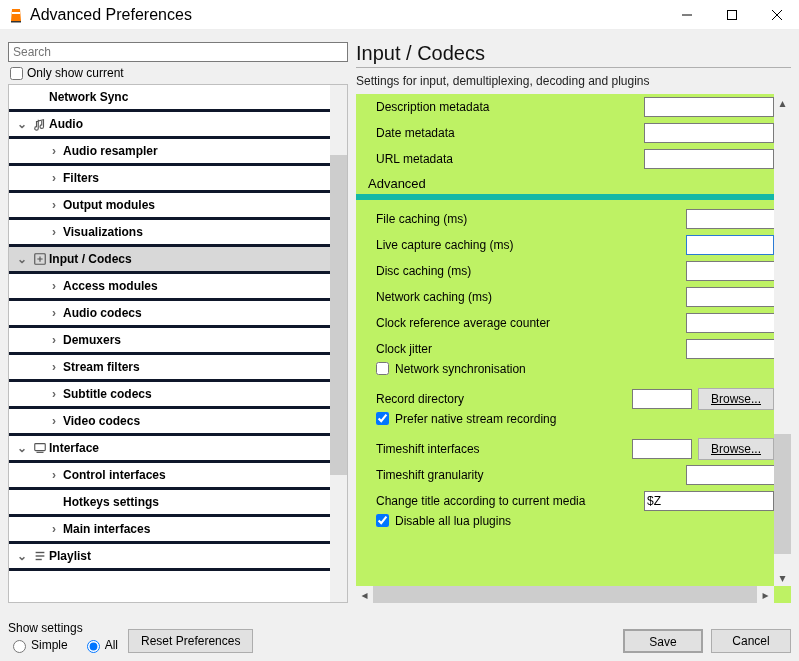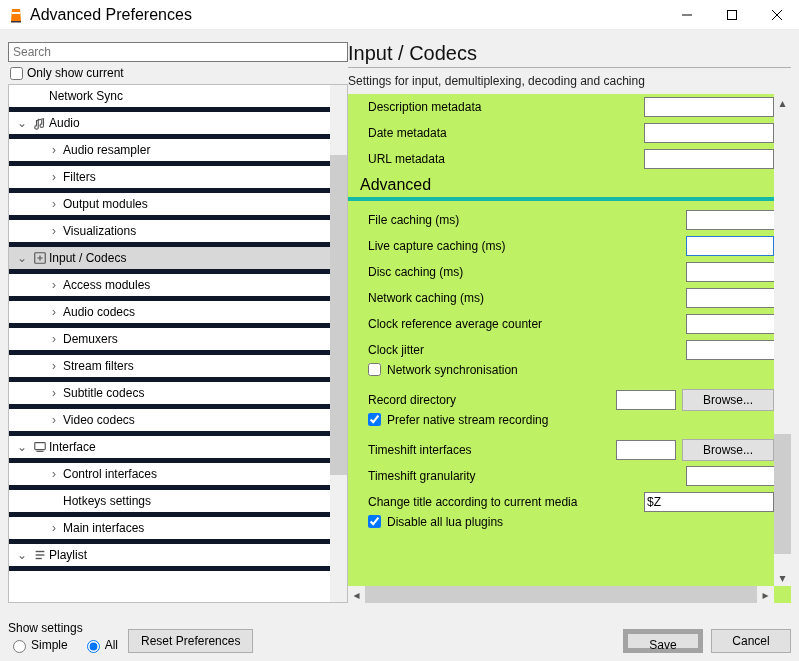--- a/index.html
+++ b/index.html
@@ -10,31 +10,31 @@
   .titlebar { height:30px; display:flex; align-items:center; padding:0 0 0 8px; background:#fff; border-bottom:1px solid #eee;}
   .titlebar .icon { width:16px; height:16px; margin-right:6px; }
   .titlebar .title { flex:1; font-size:16px; }
   .winbtns { display:flex; }
   .winbtn { width:45px; height:30px; display:flex; align-items:center; justify-content:center; }
   .winbtn svg { width:10px; height:10px; stroke:#000; stroke-width:1; fill:none; }
 
   .client { position:absolute; top:30px; bottom:0; left:0; right:0; background:#f0f0f0; padding:12px 8px 8px 8px; display:flex; flex-direction:column; }
 
   
-  .top-area { display:flex; flex:1; min-height:0; }
+  .top-area { display:flex; flex:1; min-height:0; gap:8px; }
 
   .left-panel { width:340px; display:flex; flex-direction:column; }
   .search { height:20px; border:1px solid #7a7a7a; background:#fff; padding:1px 4px; font-size:12px; color:#888; }
   .onlycurrent { display:flex; align-items:center; gap:4px; height:22px; padding:2px 0 2px 2px; }
   .onlycurrent input { margin:0; }
   .tree-wrap { flex:1; border:1px solid #bfbfbf; background:#fff; position:relative; overflow:hidden; }
   .tree-scroll { position:absolute; top:0; right:17px; bottom:0; left:0; overflow:hidden; }
   .tree-scrollbar { position:absolute; top:0; right:0; bottom:0; width:17px; background:#f0f0f0; }
   .tree-thumb { position:absolute; left:0; width:17px; background:#cdcdcd; }
-  .tree-row { height:27px; display:flex; align-items:center; border-bottom:5px solid #0f172a; padding-left:4px; white-space:nowrap; }
+  .tree-row { height:27px; display:flex; align-items:center; border-bottom:3px solid #0f172a; padding-left:4px; white-space:nowrap;font-weight:bold; }
   .tree-row.selected { background:#d8d8d8; }
   .tw { width:18px; display:inline-flex; justify-content:center; color:#666; }
   .caticon { width:18px; display:inline-flex; justify-content:center; }
   .caticon svg { width:14px; height:14px; fill:#555; }
   .indent2 { padding-left:36px; }
 
   .right-panel { flex:1; display:flex; flex-direction:column; min-width:0; }
   .rp-title { font-size:20px; font-weight:400; color:#111; padding-bottom:2px; }
   .rp-hr { height:1px; background:#b0b0b0; margin-bottom:6px; }
   .rp-sub { font-size:12px; color:#222; margin-bottom:6px; }
@@ -51,33 +51,33 @@
 
   .form-row { display:flex; align-items:center; height:26px; padding-left:20px; }
   .form-row .label { flex:1; }
   .text-in { width:130px; height:20px; border:1px solid #7a7a7a; background:#fff; padding:0 2px; }
   .text-in.narrow { width:60px; }
   .spin { display:flex; width:88px; height:20px; }
   .spin.focus { outline:1px solid #2a7ad4; outline-offset:-1px; }
   .spin input { flex:1; text-align:right; border:1px solid #7a7a7a; border-right:none; padding:0 2px; font-size:12px; height:20px; }
   .sel { width:88px; height:20px; border:1px solid #7a7a7a; background:#eaeaea; display:flex; align-items:center; padding:0 2px; }
   .sel .selcaret { margin-left:auto; font-size:8px; }
-  .browse-btn { width:92px; height:22px; border:1px solid #adadad; background:#e1e1e1; margin-left:6px; text-align:center; line-height:20px; }
+  .browse-btn { width:76px; height:22px; border:1px solid #adadad; background:#e1e1e1; margin-left:6px; text-align:center; line-height:20px;text-decoration:underline; }
   .check-row { display:flex; height:24px; padding-left:20px; gap:6px; }
   .check-row input { margin:0; width:13px; height:13px; }
 
-  .section-header { border-bottom:4px solid #14b8a6; margin:4px 0 6px 0; padding:0 0 3px 12px; font-size:16px; }
+  .section-header { border-bottom:6px solid #14b8a6; margin:4px 0 6px 0; padding:0 0 3px 12px; font-size:13px; }
 
   
   .bottom { display:flex; align-items:flex-end; padding:10px 0 0 0; height:50px; }
   .showset { display:flex; flex-direction:column; gap:2px; margin-right:10px; }
   .radios { display:flex; gap:14px; align-items:center; }
   .radios label { display:flex; align-items:center; gap:2px; }
   .btn { height:24px; border:1px solid #adadad; background:#e1e1e1; padding:0 12px; line-height:22px; text-align:center; }
-  .btn.primary { border:5px solid #a3a3a3; }
+  .btn.primary { border:2px solid #a3a3a3; }
   .bottom-right { margin-left:auto; display:flex; gap:8px; }
 </style>
 </head>
 <body>
 
 <div class="titlebar">
   <span class="icon">
     <svg viewBox="0 0 16 16">
         <polygon points="4,2 12,2 13,14 3,14" fill="#ff7d00"></polygon>
         <rect x="3" y="14" width="10" height="1.5" fill="#333"></rect>
@@ -220,21 +220,21 @@
         </div>
         <div class="tree-scrollbar">
           <div class="tree-thumb" style="top:70px;height:320px;"></div>
         </div>
       </div>
     </div>
 
     <div class="right-panel">
       <div class="rp-title">Input / Codecs</div>
       <div class="rp-hr"></div>
-      <div class="rp-sub">Settings for input, demultiplexing, decoding and caching</div>
+      <div class="rp-sub">Settings for input, demultiplexing, decoding and plugins</div>
 
       <div class="rp-body">
         <div class="rp-inner">
 
           <div class="form-row">
               <span class="label">Description metadata</span>
               <input class="text-in" value="" style="">
             </div>
           <div class="form-row">
               <span class="label">Date metadata</span>

